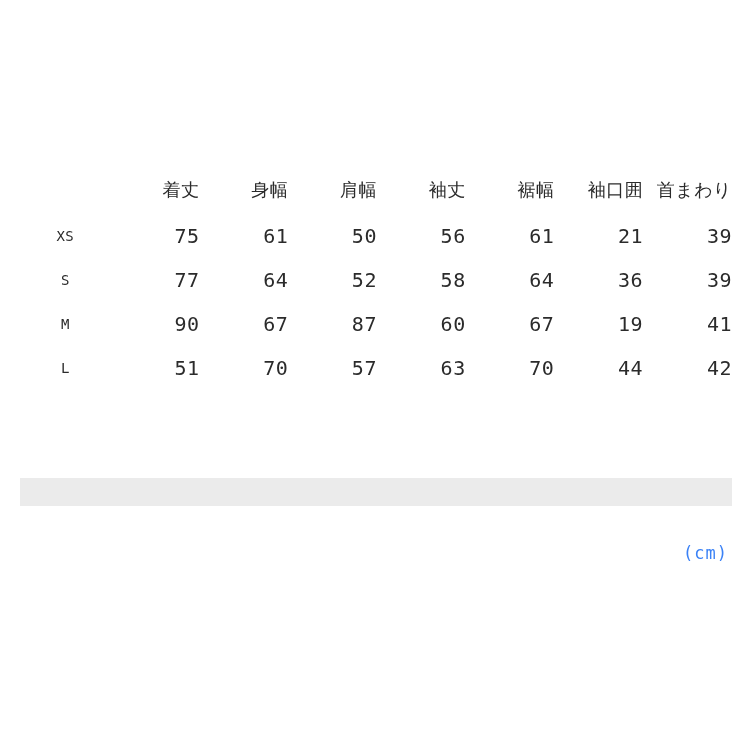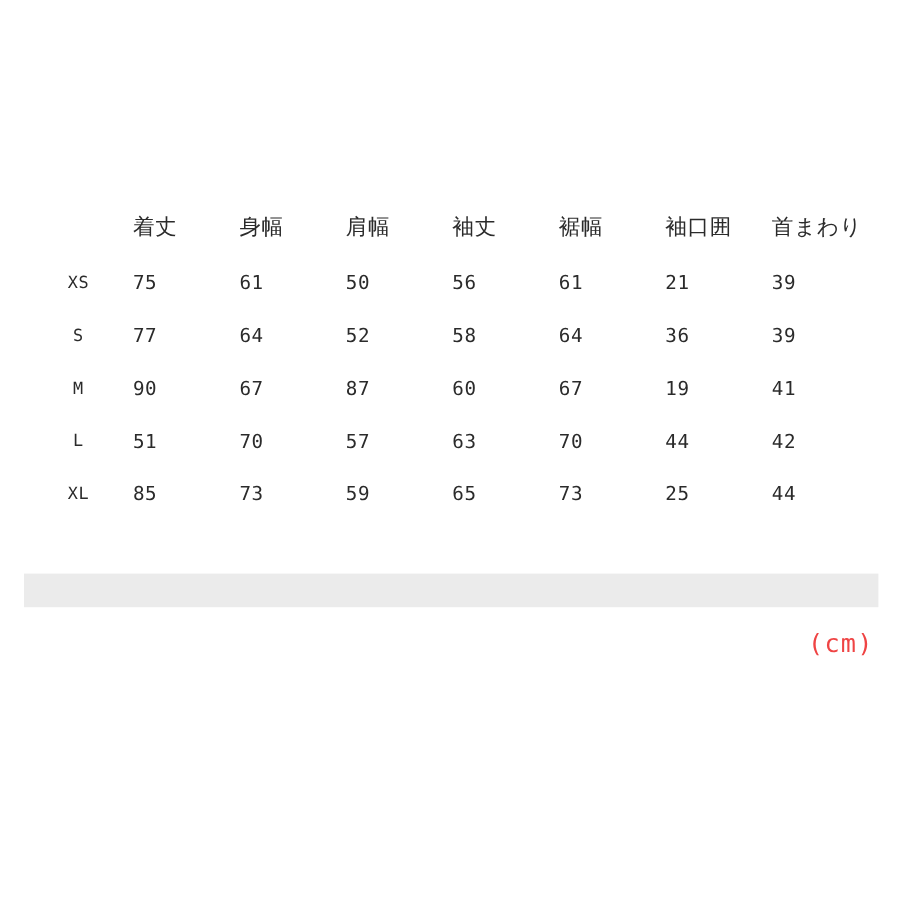--- a/index.html
+++ b/index.html
@@ -32,51 +32,51 @@
   .size-table col.c-data  { width: 88px; }
   .size-table th,
   .size-table td {
     border: none;
     padding: 0;
     font-weight: normal;
     font-size: 19px;
     line-height: 1;
     height: 44px;
     vertical-align: middle;
-    text-align: left;
+    text-align: right;
     letter-spacing: 0.5px;
   }
   .size-table thead th {
     font-size: 18px;
     color: #2b2b2b;
     padding-bottom: 2px;
   }
   .size-table thead th.corner { }
   .size-table tbody td.row-label {
     text-align: center;
     font-size: 14px;
   }
   .size-table tbody td.val {
-    font-size: 16px;
+    font-size: 20px;
   }
   .spacer-band {
     position: absolute;
     left: 20px;
     top: 478px;
     width: 712px;
     height: 28px;
     background: #ebebeb;
   }
   .unit-note {
     position: absolute;
     right: 22px;
-    top: 524px;
-    font-size: 21px;
+    top: 543px;
+    font-size: 17px;
     letter-spacing: 1px;
-    color: #ef4444;
+    color: #3b82f6;
   }
 </style>
 </head>
 <body>
 
 <div class="page">
 
   <table class="size-table">
     <colgroup>
       <col class="c-label">
@@ -134,30 +134,20 @@
       <tr>
         <td class="row-label">L</td>
         <td class="val">51</td>
         <td class="val">70</td>
         <td class="val">57</td>
         <td class="val">63</td>
         <td class="val">70</td>
         <td class="val">44</td>
         <td class="val">42</td>
       </tr>
-      <tr>
-        <td class="row-label">XL</td>
-        <td class="val">85</td>
-        <td class="val">73</td>
-        <td class="val">59</td>
-        <td class="val">65</td>
-        <td class="val">73</td>
-        <td class="val">25</td>
-        <td class="val">44</td>
-      </tr>
     </tbody>
   </table>
 
   <div class="spacer-band"></div>
 
   <div class="unit-note">(cm)</div>
 
 </div>
 
 </body></html>

